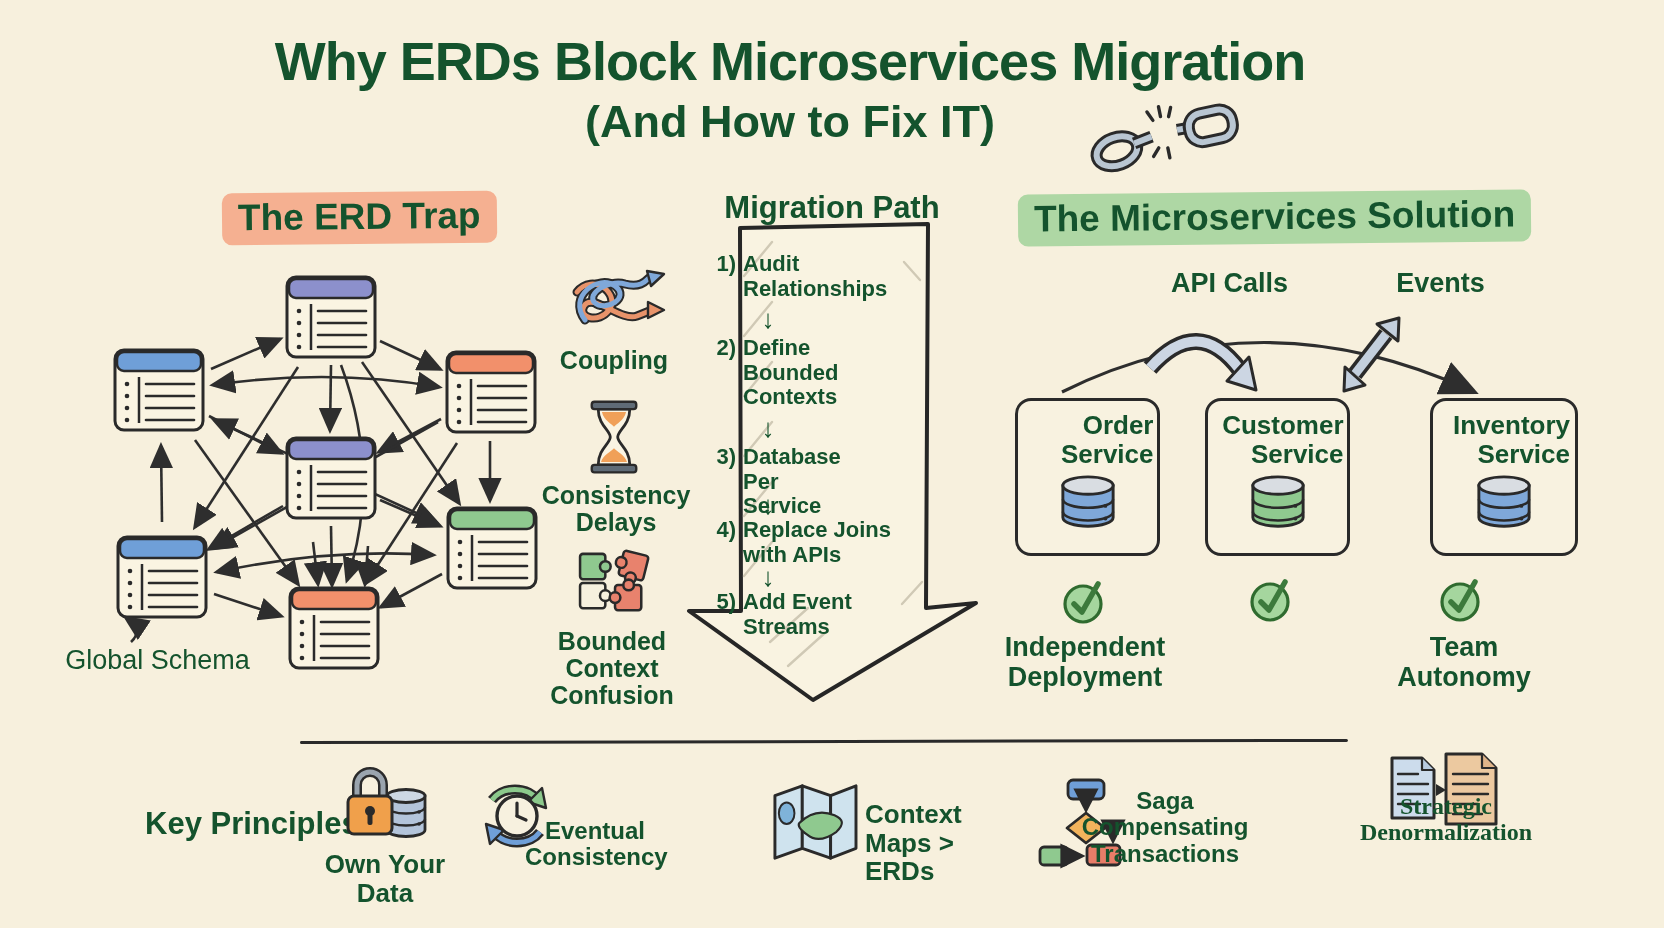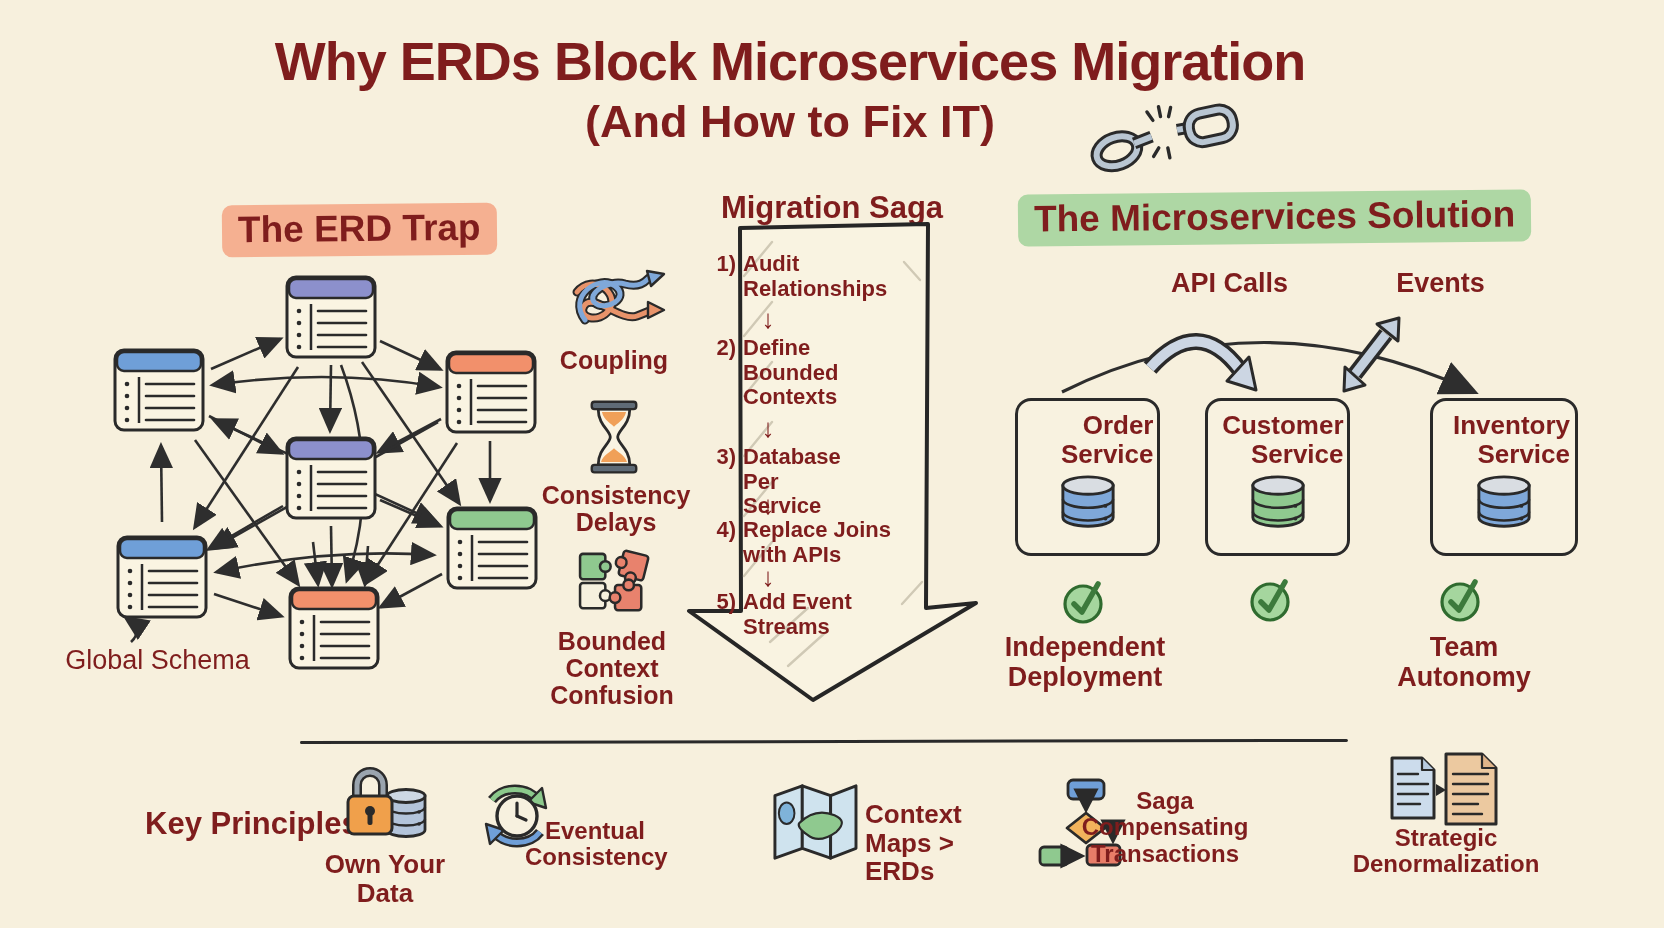--- a/index.html
+++ b/index.html
@@ -2,31 +2,31 @@
 <html><head>
 <meta charset="utf-8">
 <style>
   html,body{margin:0;padding:0;}
   body{
     font-family:"Liberation Sans","DejaVu Sans",sans-serif;
     background:#e8e2d0;
   }
   #page{
     position:relative;width:1664px;height:928px;overflow:hidden;
-    background:#f7f0dd;color:#7f1d1d;
+    background:#f7f0dd;color:#14532d;
   }
   .abs{position:absolute;}
   .ctr{text-align:center;}
   .bold{font-weight:normal;}
   
   .title1{left:0;top:30px;width:1580px;font-size:54px;font-weight:800;letter-spacing:-1px;}
   .title2{left:0;top:96px;width:1580px;font-size:45px;font-weight:800;}
   
   .hl{display:inline-block;padding:4px 16px 6px;border-radius:10px;transform:rotate(-0.6deg);}
-  .erd-head{left:222px;top:192px;font-size:37px;font-weight:800;margin-top:12px;}
+  .erd-head{left:222px;top:192px;font-size:37px;font-weight:800;}
   .sol-head{left:1018px;top:192px;font-size:37px;font-weight:800;}
   .mig-head{left:712px;top:190px;width:240px;font-size:31px;font-weight:800;text-align:center;}
   
   .pain-label{font-weight:bold;font-size:25px;line-height:1.08;text-align:center;}
   
   .step{display:flex;align-items:flex-start;font-size:22px;font-weight:bold;line-height:1.12;}
   .step .num{width:28px;text-align:right;margin-right:7px;flex:none;}
   .steparrow{font-size:26px;font-weight:bold;width:120px;text-align:center;line-height:1;}
   
   .svc-box{width:145px;height:158px;border:3.5px solid #2a2a2a;border-radius:16px;background:#f8f2e0;
@@ -67,21 +67,21 @@
       </g>
     </g>
   </svg>
 
   <div class="abs erd-head">
     <span class="hl" style="background:#f5b091;">The ERD Trap</span>
   </div>
   <div class="abs sol-head">
     <span class="hl" style="background:#aed7a4;">The Microservices Solution</span>
   </div>
-  <div class="abs mig-head">Migration Saga</div>
+  <div class="abs mig-head">Migration Path</div>
 
   <svg class="abs" style="left:60px;top:250px;" width="500" height="440" viewBox="0 0 500 440">
     <defs>
       <marker id="ah" markerWidth="11" markerHeight="9" refX="8.5" refY="4.5" orient="auto">
         <path d="M0,0 L10,4.5 L0,9 z" fill="#2e2e2e"></path>
       </marker>
       <marker id="ahs" markerWidth="11" markerHeight="9" refX="8.5" refY="4.5" orient="auto-start-reverse">
         <path d="M0,0 L10,4.5 L0,9 z" fill="#2e2e2e"></path>
       </marker>
       <g id="tbl">
@@ -368,15 +368,15 @@
     <path d="M56,4 H92 L106,18 V74 H56 Z" fill="#ecc9a0" stroke="#2a2a2a" stroke-width="3" stroke-linejoin="round"></path>
     <path d="M92,4 V18 H106" fill="#dfb489" stroke="#2a2a2a" stroke-width="2.2" stroke-linejoin="round"></path>
     <g stroke="#2a2a2a" stroke-width="2.4" stroke-linecap="round">
       <line x1="63" y1="24" x2="98" y2="24"></line>
         <line x1="63" y1="34" x2="98" y2="34"></line>
       <line x1="63" y1="44" x2="98" y2="44"></line>
         <line x1="63" y1="54" x2="88" y2="54"></line>
       <line x1="63" y1="64" x2="92" y2="64"></line>
     </g>
   </svg>
-  <div class="abs kp-label ctr" style="left:1340px;top:825px;width:212px;">Strategic Denormalization</div>
+  <div class="abs kp-label ctr" style="left:1340px;top:793px;width:212px;font-family:Liberation Serif, serif;">Strategic Denormalization</div>
 
 </div>
 
 </body></html>

